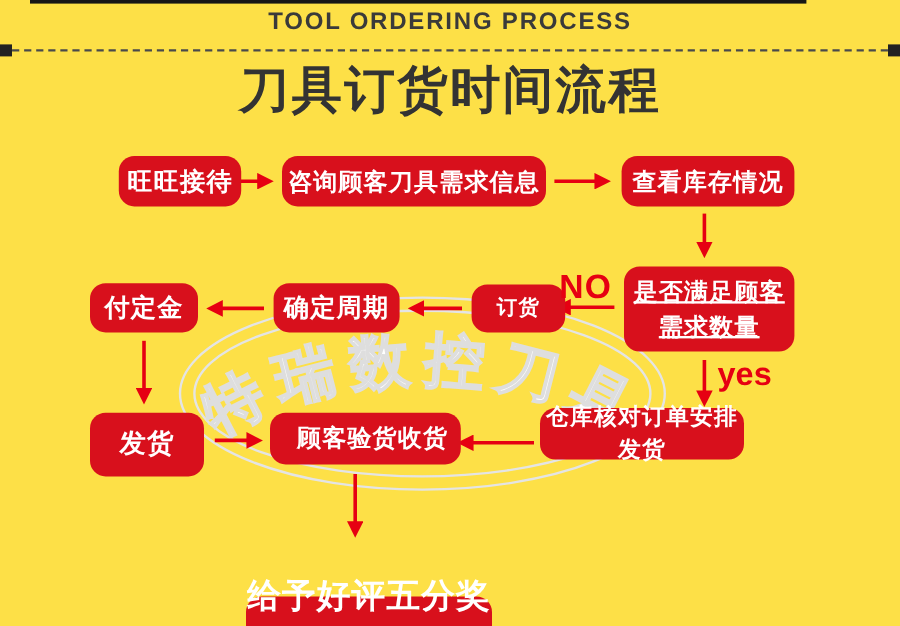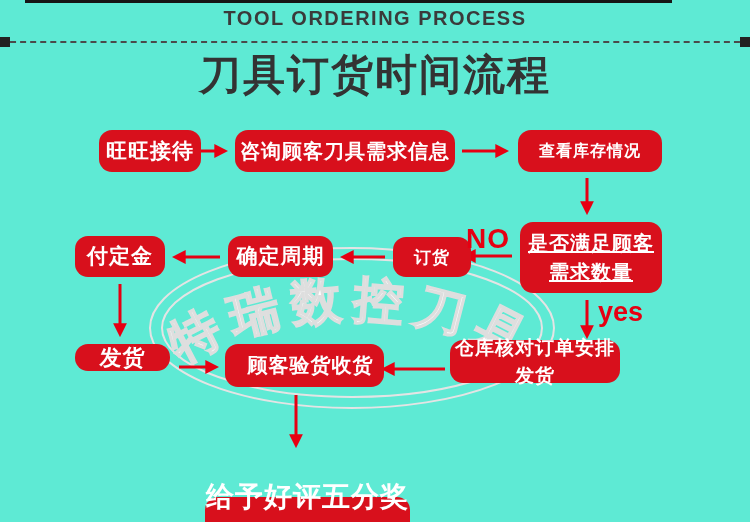--- a/index.html
+++ b/index.html
@@ -3,21 +3,21 @@
 <meta charset="utf-8">
 <style>
   :root{
     --box-red:#d8101c;
     --arrow-red:#e60012;
     --title-dark:#333333;
     --wm-gray:#dedede;
   }
   html,body{margin:0;padding:0;background:#ffffff;}
   #canvas{
-    position:relative;width:750px;height:522px;background:#5eead4;
+    position:relative;width:750px;height:522px;background:#fde047;
     font-family:"DejaVu Sans","Liberation Sans",sans-serif;
     overflow:hidden;
   }
   
   .top-bar{position:absolute;left:25px;top:0;width:647px;height:3px;background:#161616;}
   .en-title{
     position:absolute;left:0;top:7px;width:750px;text-align:center;
     font-size:20px;font-weight:600;letter-spacing:1.5px;color:#3a3a3a;
     font-family:"Liberation Sans","DejaVu Sans",sans-serif;
   }
@@ -41,26 +41,26 @@
     position:absolute;z-index:3;
     background:var(--box-red);
     border-radius:13px;
     color:#ffffff;font-weight:700;font-size:21px;
     display:flex;align-items:center;justify-content:center;
     text-align:center;white-space:pre-line;line-height:1.45;
     letter-spacing:1px;
   }
   #node-reception {left:75px; top:130px;width:102px;height:42px;margin-left:24px;}
   #node-consult   {left:235px;top:130px;width:220px;height:42px;font-size:20px;}
-  #node-stock     {left:518px;top:130px;width:144px;height:42px;font-size:16px;text-align:right;}
+  #node-stock     {left:518px;top:130px;width:144px;height:42px;font-size:20px;text-align:right;}
   #node-satisfy   {left:520px;top:222px;width:142px;height:71px;font-size:20px;text-decoration:underline;}
   #node-order     {left:393px;top:237px;width:78px; height:40px;font-size:17px;}
   #node-cycle     {left:228px;top:236px;width:105px;height:41px;}
   #node-deposit   {left:75px; top:236px;width:90px; height:41px;}
-  #node-ship      {left:75px; top:344px;width:95px; height:27px;font-size:22px;text-align:center;}
+  #node-ship      {left:75px; top:344px;width:95px; height:53px;font-size:22px;text-align:center;}
   #node-inspect   {left:225px;top:344px;width:147px;height:43px;font-size:20px;padding-left:12px;}
   #node-warehouse {left:450px;top:340px;width:170px;height:43px;font-size:19px;font-family:Liberation Serif, serif;}
   #node-review    {left:205px;top:463px;width:205px;height:42px;font-size:28px;margin-top:34px;}
   
   .branch-label{
     position:absolute;z-index:3;color:var(--arrow-red);font-weight:700;
     font-family:"Liberation Sans","DejaVu Sans",sans-serif;
   }
   #label-no {left:466px;top:223px;font-size:28px;letter-spacing:1px;}
   #label-yes{left:598px;top:297px;font-size:27px;}

